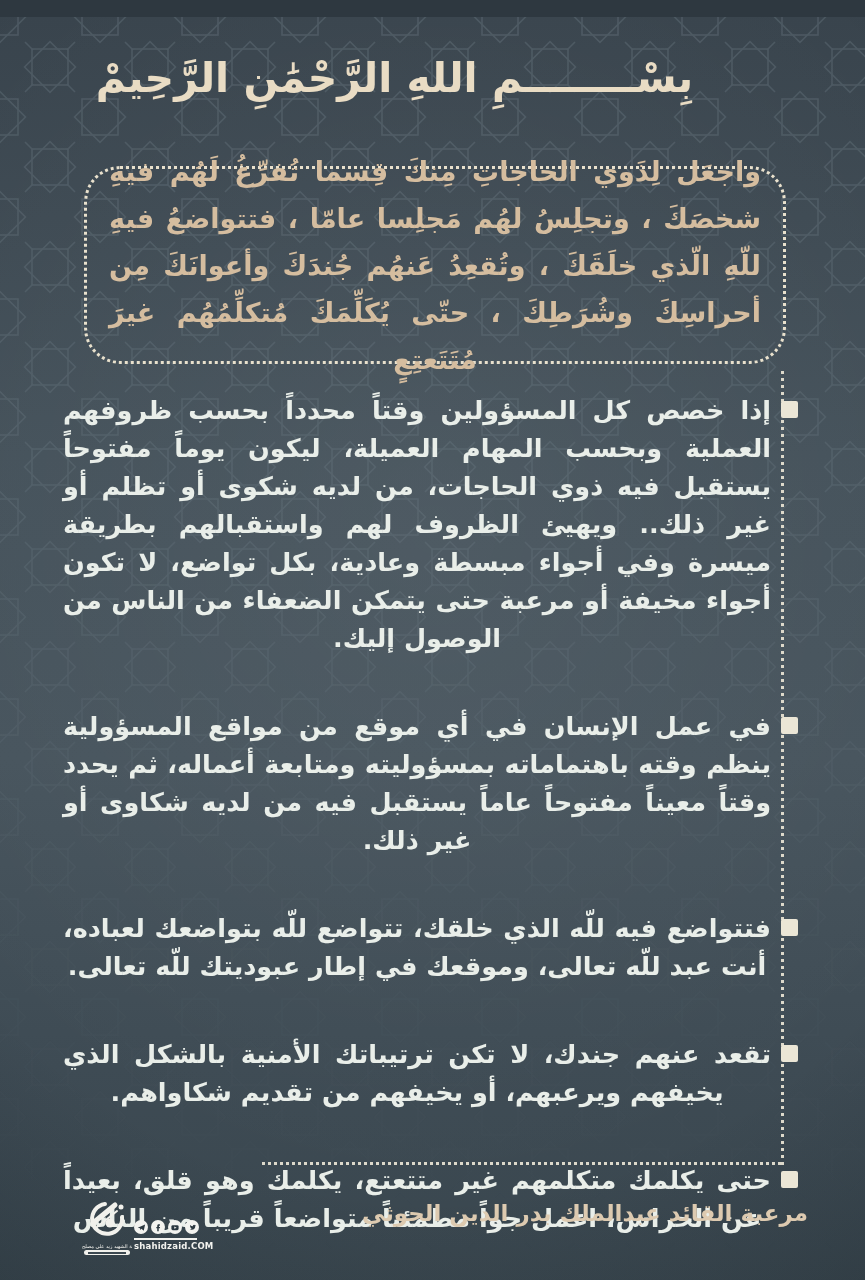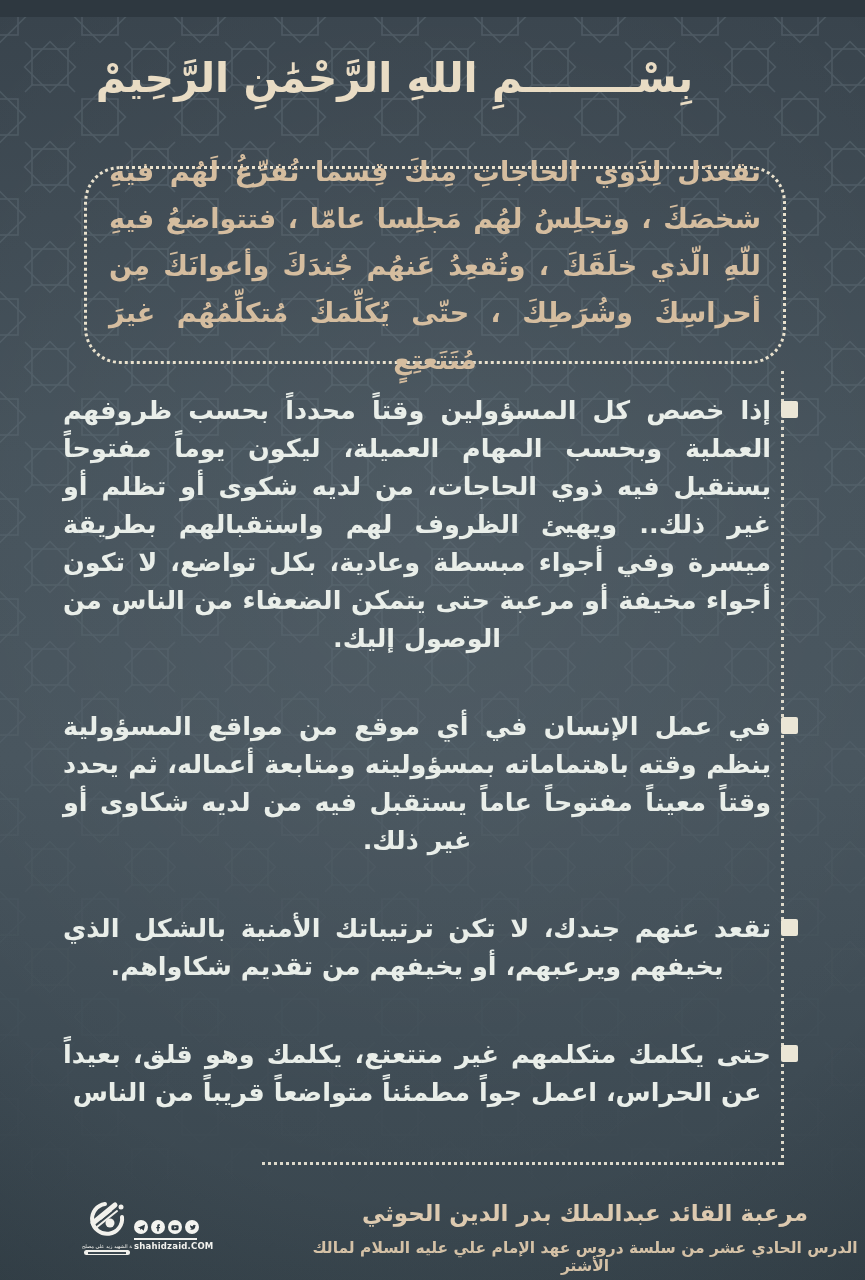--- a/index.html
+++ b/index.html
@@ -115,36 +115,36 @@
       <mask id="fadeMask">
           <rect width="865" height="1280" fill="url(#fadeGrad)"></rect>
         </mask>
     </defs>
     <rect width="865" height="1280" fill="url(#geo)" mask="url(#fadeMask)"></rect>
   </svg>
 
   <div class="bismillah">بِسْــــــــمِ اللهِ الرَّحْمَٰنِ الرَّحِيمْ</div>
 
   <div class="quote-box">
-    <p class="quote-text">تقعدَل لِذَوي الحاجاتِ مِنكَ قِسما تُفرِّغُ لَهُم فيهِ شخصَكَ ، وتجلِسُ لهُم مَجلِسا عامّا ، فتتواضعُ فيهِ للّهِ الّذي خلَقَكَ ، وتُقعِدُ عَنهُم جُندَكَ وأعوانَكَ مِن أحراسِكَ وشُرَطِكَ ، حتّى يُكَلِّمَكَ مُتكلِّمُهُم غيرَ مُتَتَعتِعٍ</p>
+    <p class="quote-text">واجعَل لِذَوي الحاجاتِ مِنكَ قِسما تُفرِّغُ لَهُم فيهِ شخصَكَ ، وتجلِسُ لهُم مَجلِسا عامّا ، فتتواضعُ فيهِ للّهِ الّذي خلَقَكَ ، وتُقعِدُ عَنهُم جُندَكَ وأعوانَكَ مِن أحراسِكَ وشُرَطِكَ ، حتّى يُكَلِّمَكَ مُتكلِّمُهُم غيرَ مُتَتَعتِعٍ</p>
   </div>
 
   <div class="timeline-v"></div>
   <div class="timeline-h"></div>
 
   <div class="content">
     <p class="para">إذا خصص كل المسؤولين وقتاً محدداً بحسب ظروفهم العملية وبحسب المهام العميلة، ليكون يوماً مفتوحاً يستقبل فيه ذوي الحاجات، من لديه شكوى أو تظلم أو غير ذلك.. ويهيئ الظروف لهم واستقبالهم بطريقة ميسرة وفي أجواء مبسطة وعادية، بكل تواضع، لا تكون أجواء مخيفة أو مرعبة حتى يتمكن الضعفاء من الناس من الوصول إليك.<span class="para-marker"></span></p>
     <p class="para">في عمل الإنسان في أي موقع من مواقع المسؤولية ينظم وقته باهتماماته بمسؤوليته ومتابعة أعماله، ثم يحدد وقتاً معيناً مفتوحاً عاماً يستقبل فيه من لديه شكاوى أو غير ذلك.<span class="para-marker"></span></p>
+    <p class="para">فتتواضع فيه للّه الذي خلقك،  تتواضع للّه بتواضعك لعباده، أنت عبد للّه تعالى، وموقعك في إطار عبوديتك للّه تعالى.<span class="para-marker"></span></p>
     <p class="para">تقعد عنهم جندك، لا تكن ترتيباتك الأمنية بالشكل الذي يخيفهم ويرعبهم، أو يخيفهم من تقديم شكاواهم.<span class="para-marker"></span></p>
     <p class="para">حتى يكلمك متكلمهم غير متتعتع،  يكلمك وهو قلق، بعيداً عن الحراس، اعمل جواً مطمئناً متواضعاً قريباً من الناس<span class="para-marker"></span></p>
   </div>
 
   <div class="footer-text">
     <p class="author">مرعبة القائد عبدالملك بدر الدين الحوثي</p>
-    <p class="lesson">الدرس الحادي عشر من سلسة دروس عهد الإمام علي عليه السلام لمالك الأشتر</p>
   </div>
 
   <div class="brand">
     <svg class="brand-logo" width="46" height="44" viewBox="0 0 46 44" aria-hidden="true">
       <g fill="none" stroke="#f2f1ec" stroke-linecap="round">
         <path d="M21 5 a15 15 0 1 0 17 13" stroke-width="4"></path>
         <path d="M9 24 L31 6" stroke-width="5"></path>
         <path d="M13 28 L33 12" stroke-width="2"></path>
         <path d="M17 20 L27 12" stroke-width="1.4"></path>
       </g>

